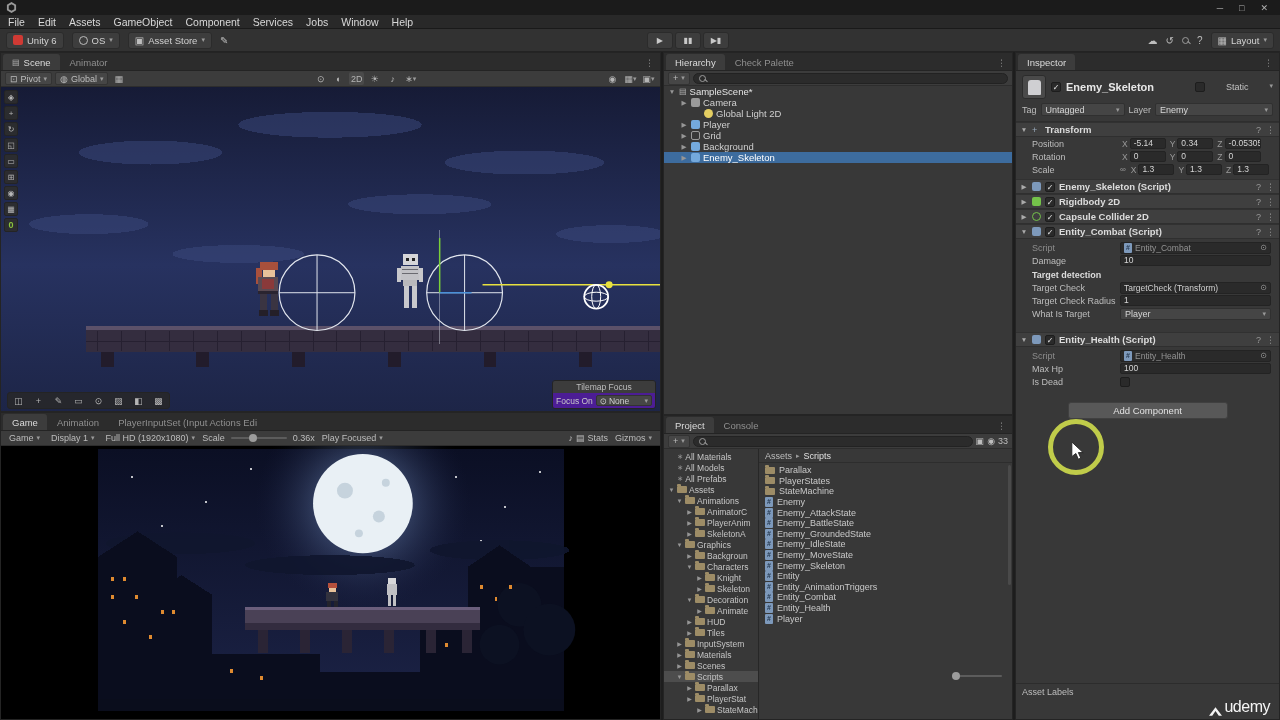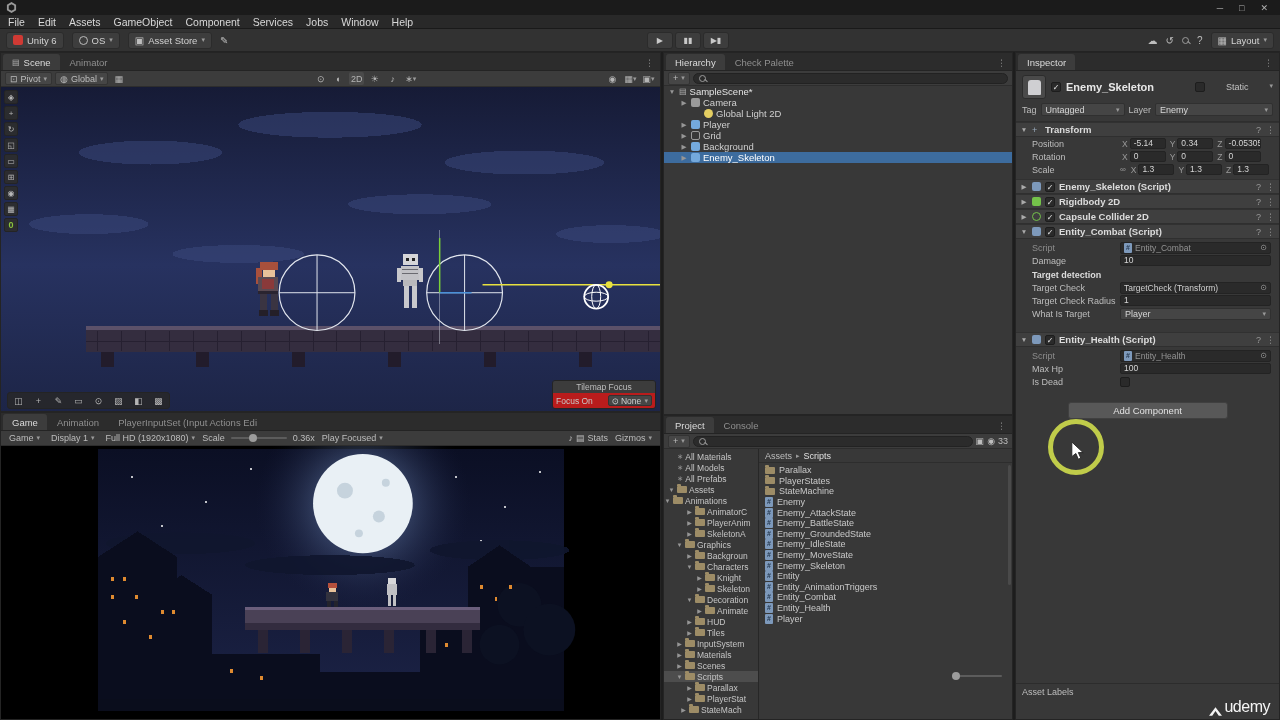--- a/index.html
+++ b/index.html
@@ -46,21 +46,21 @@
 .scene-canvas{position:absolute;left:0;top:34px;right:0;bottom:0;background:#1b2142;overflow:hidden}
 .scene-svg{position:absolute;inset:0;width:100%;height:100%;shape-rendering:crispEdges}
 .tools-left{position:absolute;left:3px;top:3px;display:flex;flex-direction:column;gap:2px;z-index:5}
 .tlbtn{width:14px;height:14px;background:rgba(45,45,45,.9);border:1px solid #242424;border-radius:2px;
   display:flex;align-items:center;justify-content:center;color:#b8b8b8;font-size:8px}
 .tlbtn.green{color:#8ac43c;font-weight:bold;font-size:9px}
 .tilemapbar{position:absolute;left:6px;bottom:2px;display:flex;gap:1px;z-index:5;background:rgba(40,40,40,.85);border:1px solid #242424;border-radius:3px;padding:1px}
 .tmbtn{width:19px;height:13px;display:flex;align-items:center;justify-content:center;color:#b5b5b5;font-size:9px}
 .focusbox{position:absolute;right:4px;bottom:2px;width:104px;z-index:5;font-size:8.5px;border:1px solid #242424;border-radius:3px;overflow:hidden}
 .focusbox .fb-title{background:#3c3c3c;color:#bdbdbd;text-align:center;height:12px;line-height:12px}
-.focusbox .fb-row{background:#b91c1c;display:flex;align-items:center;gap:15px;padding:2px 3px}
+.focusbox .fb-row{background:#4c1d95;display:flex;align-items:center;gap:3px;padding:2px 3px}
 .ddfield{flex:1;height:11px;background:#464646;border:1px solid #333;border-radius:2px;display:flex;align-items:center;gap:2px;padding:0 3px;color:#d0d0d0}
 
 
 .game-panel{left:0;top:412px;width:661px;height:308px}
 .game-canvas{position:absolute;left:0;top:33px;right:0;bottom:0;background:#000;overflow:hidden}
 .game-svg{position:absolute;inset:0;width:100%;height:100%;shape-rendering:crispEdges}
 .gtb-slider{width:56px;height:2px;background:#5c5c5c;border-radius:1px;position:relative;margin:0 3px}
 .gtb-slider .thumb{position:absolute;left:32%;top:-3px;width:8px;height:8px;border-radius:50%;background:#9c9c9c}
 
 
@@ -691,43 +691,43 @@
         <div class="trow" style="padding-left:4px">
             <span class="fold"></span>
             <span class="i-star">∗</span>
             <span>All Prefabs</span>
           </div>
         <div class="trow" style="padding-left:4px">
             <span class="fold">▼</span>
             <span class="i-folder"></span>
             <span>Assets</span>
           </div>
-        <div class="trow" style="">
-            <span class="fold">▼</span>
-            <span class="i-folder"></span>
-            <span>Animations</span>
-          </div>
-        <div class="trow" style="padding-left:22px">
-            <span class="fold">▶</span>
-            <span class="i-folder"></span>
-            <span>AnimatorC</span>
-          </div>
-        <div class="trow" style="padding-left:22px">
-            <span class="fold">▶</span>
-            <span class="i-folder"></span>
-            <span>PlayerAnim</span>
-          </div>
-        <div class="trow" style="padding-left:22px">
-            <span class="fold">▶</span>
-            <span class="i-folder"></span>
-            <span>SkeletonA</span>
-          </div>
         <div class="trow" style="padding-left:12px">
             <span class="fold">▼</span>
             <span class="i-folder"></span>
+            <span>Animations</span>
+          </div>
+        <div class="trow" style="padding-left:22px">
+            <span class="fold">▶</span>
+            <span class="i-folder"></span>
+            <span>AnimatorC</span>
+          </div>
+        <div class="trow" style="padding-left:22px">
+            <span class="fold">▶</span>
+            <span class="i-folder"></span>
+            <span>PlayerAnim</span>
+          </div>
+        <div class="trow" style="padding-left:22px">
+            <span class="fold">▶</span>
+            <span class="i-folder"></span>
+            <span>SkeletonA</span>
+          </div>
+        <div class="trow" style="padding-left:12px">
+            <span class="fold">▼</span>
+            <span class="i-folder"></span>
             <span>Graphics</span>
           </div>
         <div class="trow" style="padding-left:22px">
             <span class="fold">▶</span>
             <span class="i-folder"></span>
             <span>Backgroun</span>
           </div>
         <div class="trow" style="padding-left:22px">
             <span class="fold">▼</span>
             <span class="i-folder"></span>
@@ -786,21 +786,21 @@
         <div class="trow" style="padding-left:22px">
             <span class="fold">▶</span>
             <span class="i-folder"></span>
             <span>Parallax</span>
           </div>
         <div class="trow" style="padding-left:22px">
             <span class="fold">▶</span>
             <span class="i-folder"></span>
             <span>PlayerStat</span>
           </div>
-        <div class="trow" style="padding-left:16px">
+        <div class="trow" style="padding-left:32px">
             <span class="fold">▶</span>
             <span class="i-folder"></span>
             <span>StateMach</span>
           </div>
       </div>
       <div class="pfiles">
         <div class="crumb">
           <span>Assets</span>
           <span class="caret">▸</span>
           <span style="color:#e0e0e0">Scripts</span>

